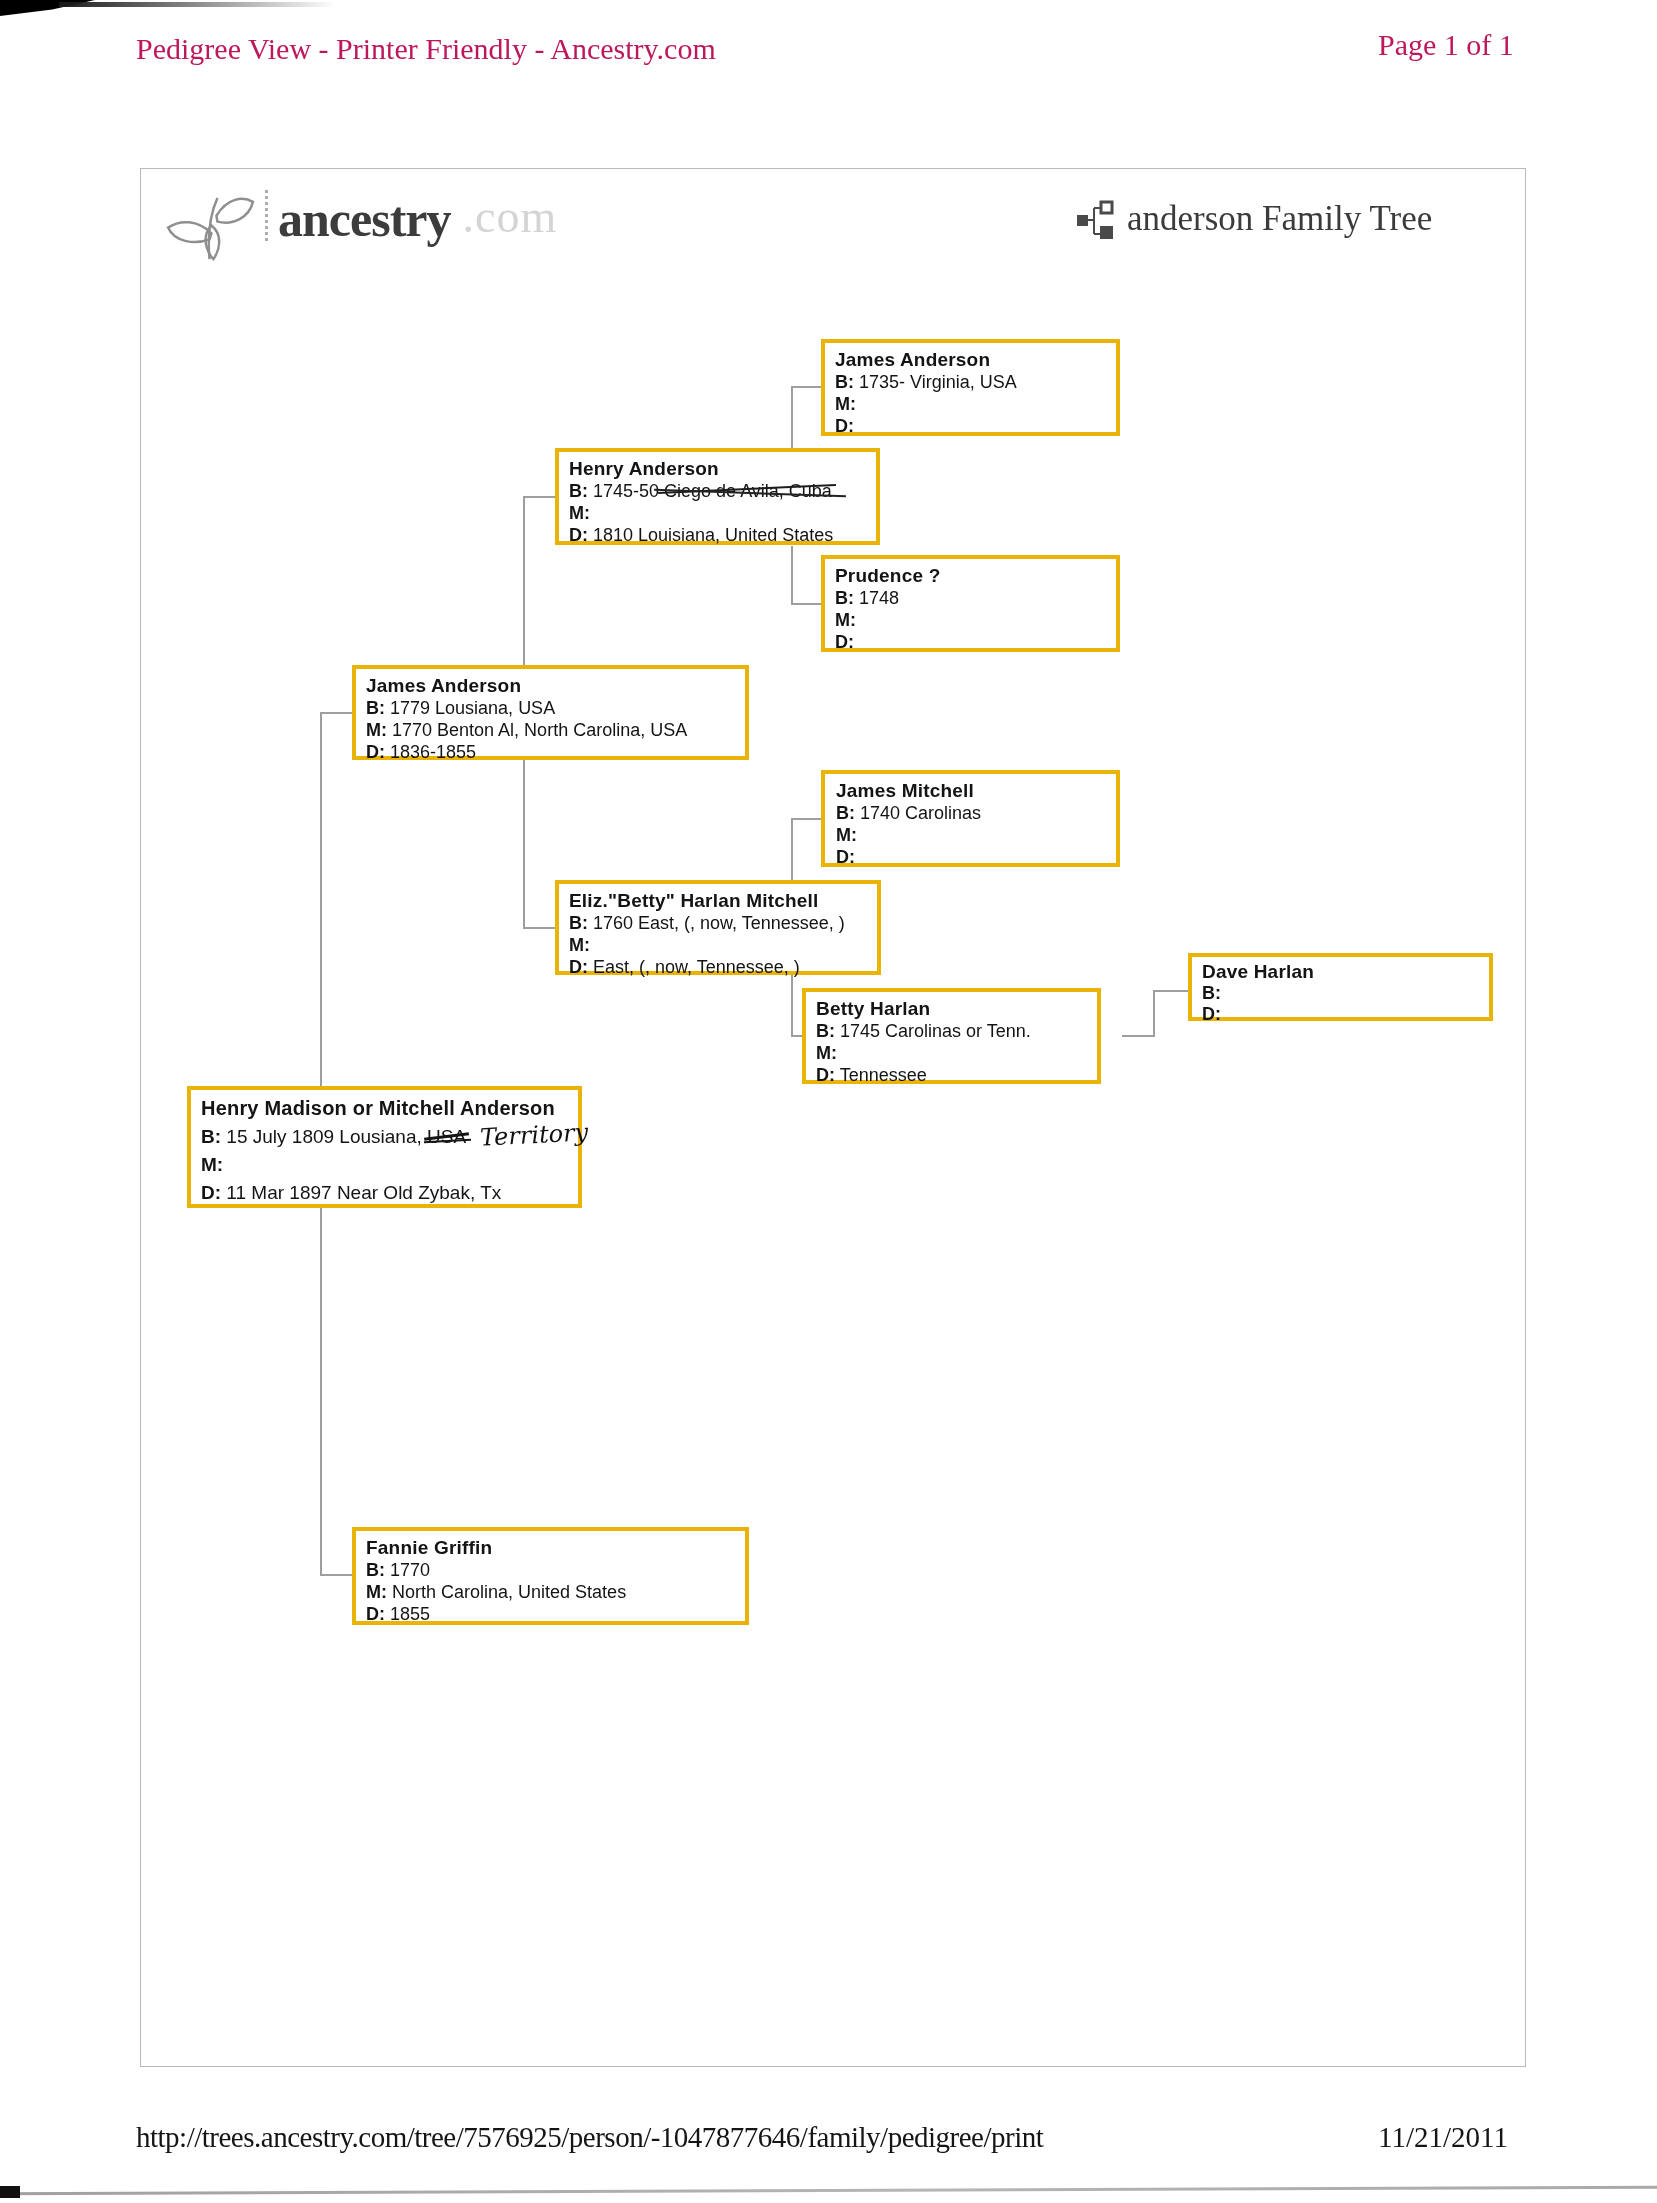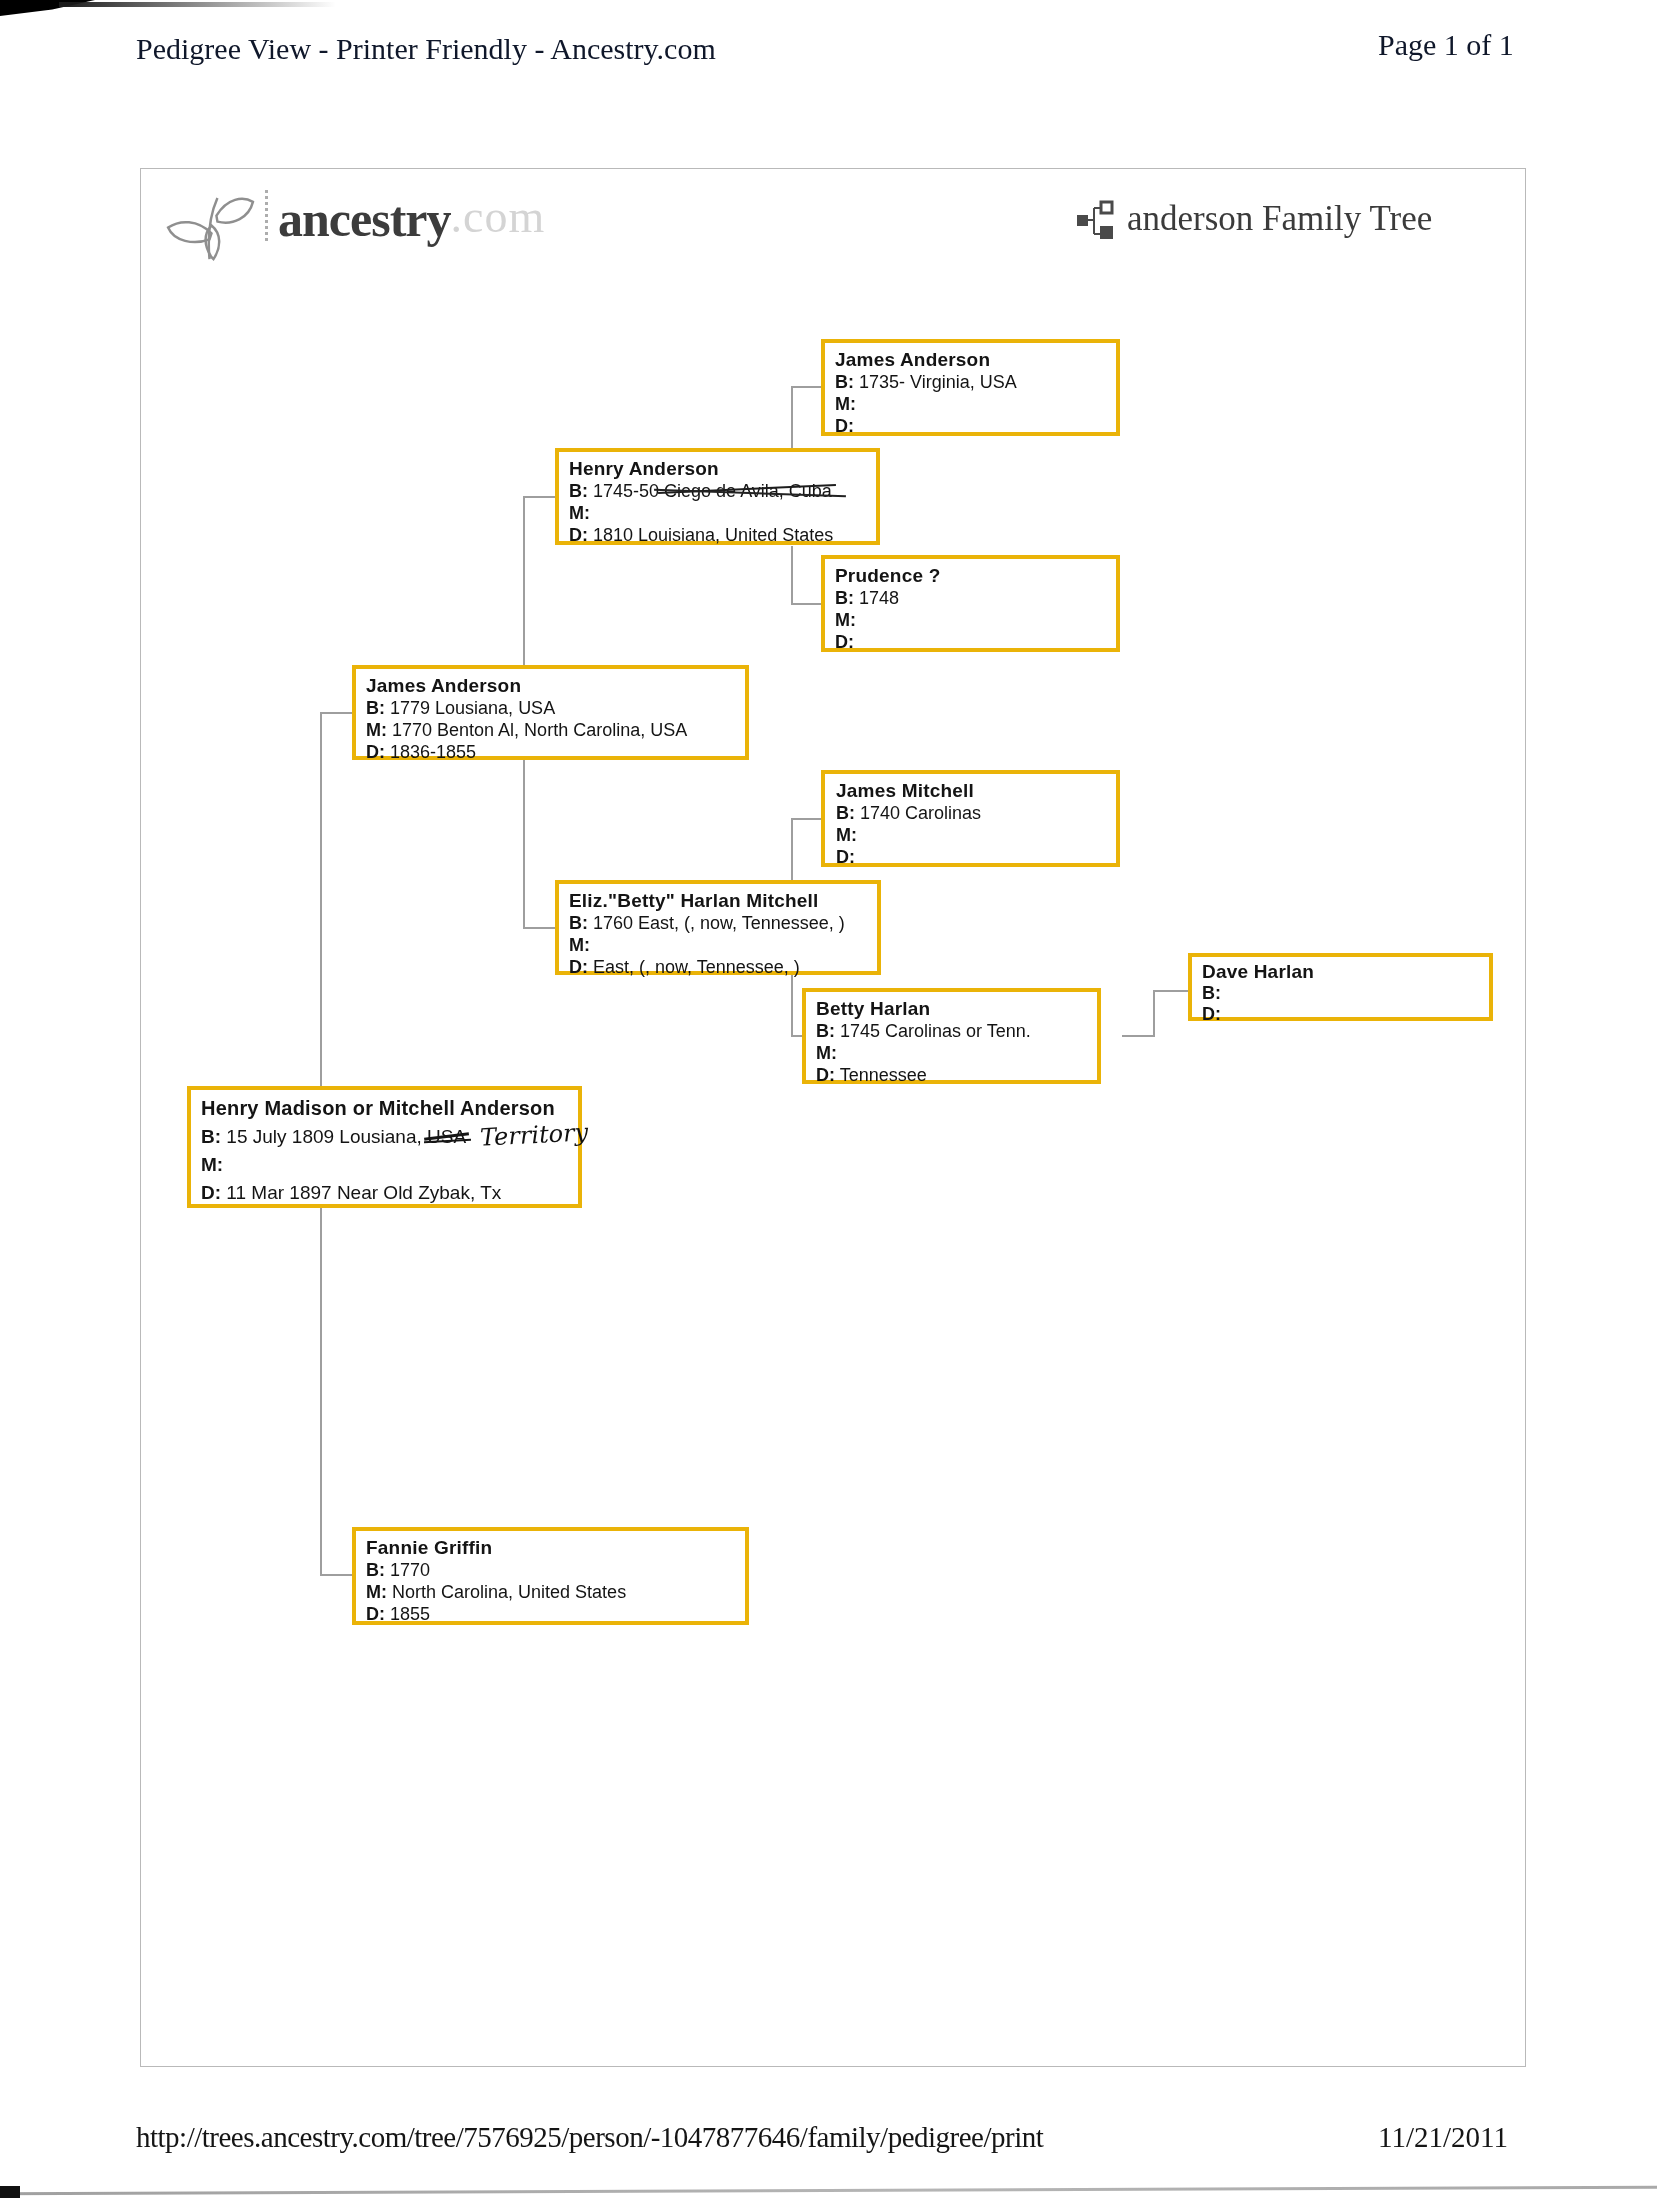--- a/index.html
+++ b/index.html
@@ -1,30 +1,30 @@
 <!DOCTYPE html>
 <html><head>
 <meta charset="utf-8">
 <style>
   * { box-sizing: border-box; margin: 0; padding: 0; }
   html,body { width: 1657px; height: 2204px; background: #ffffff; }
   body { position: relative; overflow: hidden; font-family: "Liberation Sans", sans-serif; color: #141414; }
 
   
-  .hdr { position: absolute; font-family: "Liberation Serif", serif; font-size: 30px; color: #0f172a; white-space: nowrap; }
+  .hdr { position: absolute; font-family: "Liberation Serif", serif; font-size: 30px; color: #be185d; white-space: nowrap; }
   #hdr-title { left: 136px; top: 32px; }
   #hdr-page  { left: 1378px; top: 28px; }
   #page-frame { position: absolute; left: 140px; top: 168px; width: 1386px; height: 1899px; border: 1px solid #b9b9b9; background: #ffffff; }
 
   
   #logo { position: absolute; left: 160px; top: 190px; display: flex; align-items: flex-start; }
   #logo-icon { width: 103px; height: 75px; }
   #logo-divider { width: 0; height: 51px; border-left: 3px dotted #adadad; margin: 0 10px 0 2px; }
   #logo-word { font-family: "Liberation Serif", serif; font-weight: 700; font-size: 50px; letter-spacing: -1px; color: #3c3c3c; }
-  #logo-suffix { font-family: "Liberation Serif", serif; font-weight: 400; font-size: 46px; color: #d4d4d4; letter-spacing: 1px; }
+  #logo-suffix { font-family: "Liberation Serif", serif; font-weight: 400; font-size: 46px; color: #d4d4d4; letter-spacing: 1px; margin-left: 12px; }
 
   #tree-title-wrap { position: absolute; left: 1077px; top: 196px; display: flex; align-items: center; }
   #tree-icon { width: 40px; height: 42px; margin-right: 10px; margin-top: 4px; }
   #tree-title { font-family: "Liberation Serif", serif; font-size: 35px; color: #3b3b3b; white-space: nowrap; }
 
   
   .pbox { position: absolute; background: #fff; border: 4px solid #eab308; padding: 5px 10px 4px 10px; overflow: visible; }
   .pname { font-weight: 700; font-size: 19px; line-height: 23px; white-space: nowrap; letter-spacing: 0.2px; }
   .pline { font-size: 18px; line-height: 22px; white-space: nowrap; }
   .lbl { font-weight: 700; }

